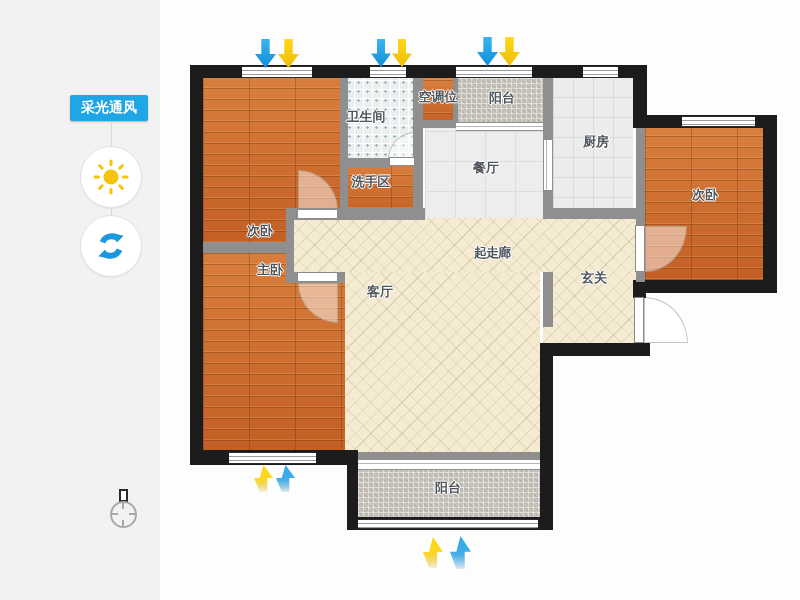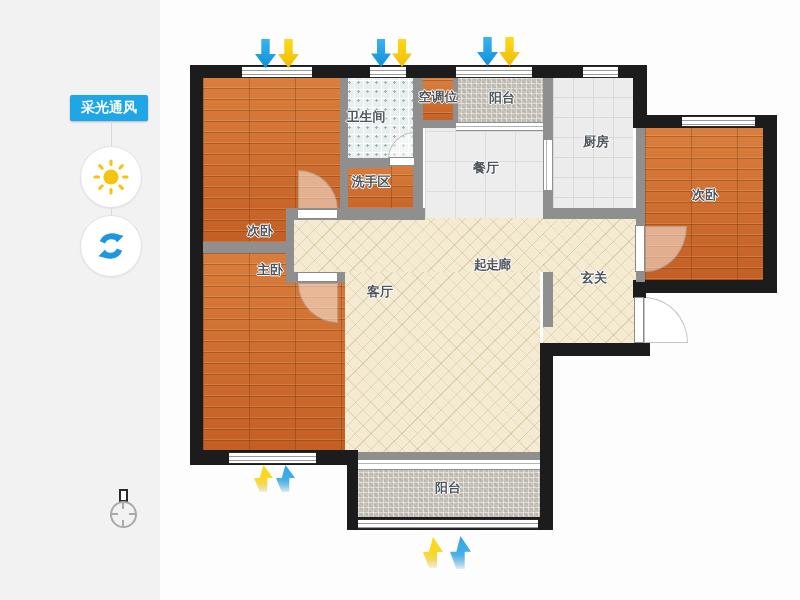--- a/index.html
+++ b/index.html
@@ -145,21 +145,21 @@
 
   <div class="lbl" style="left:260px;top:231px;">次卧</div>
   <div class="lbl" style="left:229px;top:270px;margin-left:41px;">主卧</div>
   <div class="lbl" style="left:366px;top:117px;">卫生间</div>
   <div class="lbl" style="left:371px;top:182px;">洗手区</div>
   <div class="lbl" style="left:438px;top:97px;">空调位</div>
   <div class="lbl" style="left:502px;top:98px;">阳台</div>
   <div class="lbl" style="left:486px;top:168px;">餐厅</div>
   <div class="lbl" style="left:596px;top:142px;">厨房</div>
   <div class="lbl" style="left:705px;top:195px;">次卧</div>
-  <div class="lbl" style="left:492px;top:265px;letter-spacing:-1px;">起走廊</div>
+  <div class="lbl" style="left:492px;top:253px;letter-spacing:-1px;">起走廊</div>
   <div class="lbl" style="left:594px;top:278px;">玄关</div>
   <div class="lbl" style="left:380px;top:292px;">客厅</div>
   <div class="lbl" style="left:448px;top:488px;">阳台</div>
 
   <div class="arrow down blue" style="left:255px;top:39px;width:21px;height:29px;"></div>
   <div class="arrow down yellow" style="left:278px;top:39px;width:21px;height:29px;"></div>
   <div class="arrow down blue" style="left:371px;top:39px;width:20px;height:28px;"></div>
   <div class="arrow down yellow" style="left:392px;top:39px;width:20px;height:28px;"></div>
   <div class="arrow down blue" style="left:477px;top:37px;width:21px;height:29px;"></div>
   <div class="arrow down yellow" style="left:499px;top:37px;width:21px;height:29px;"></div>

